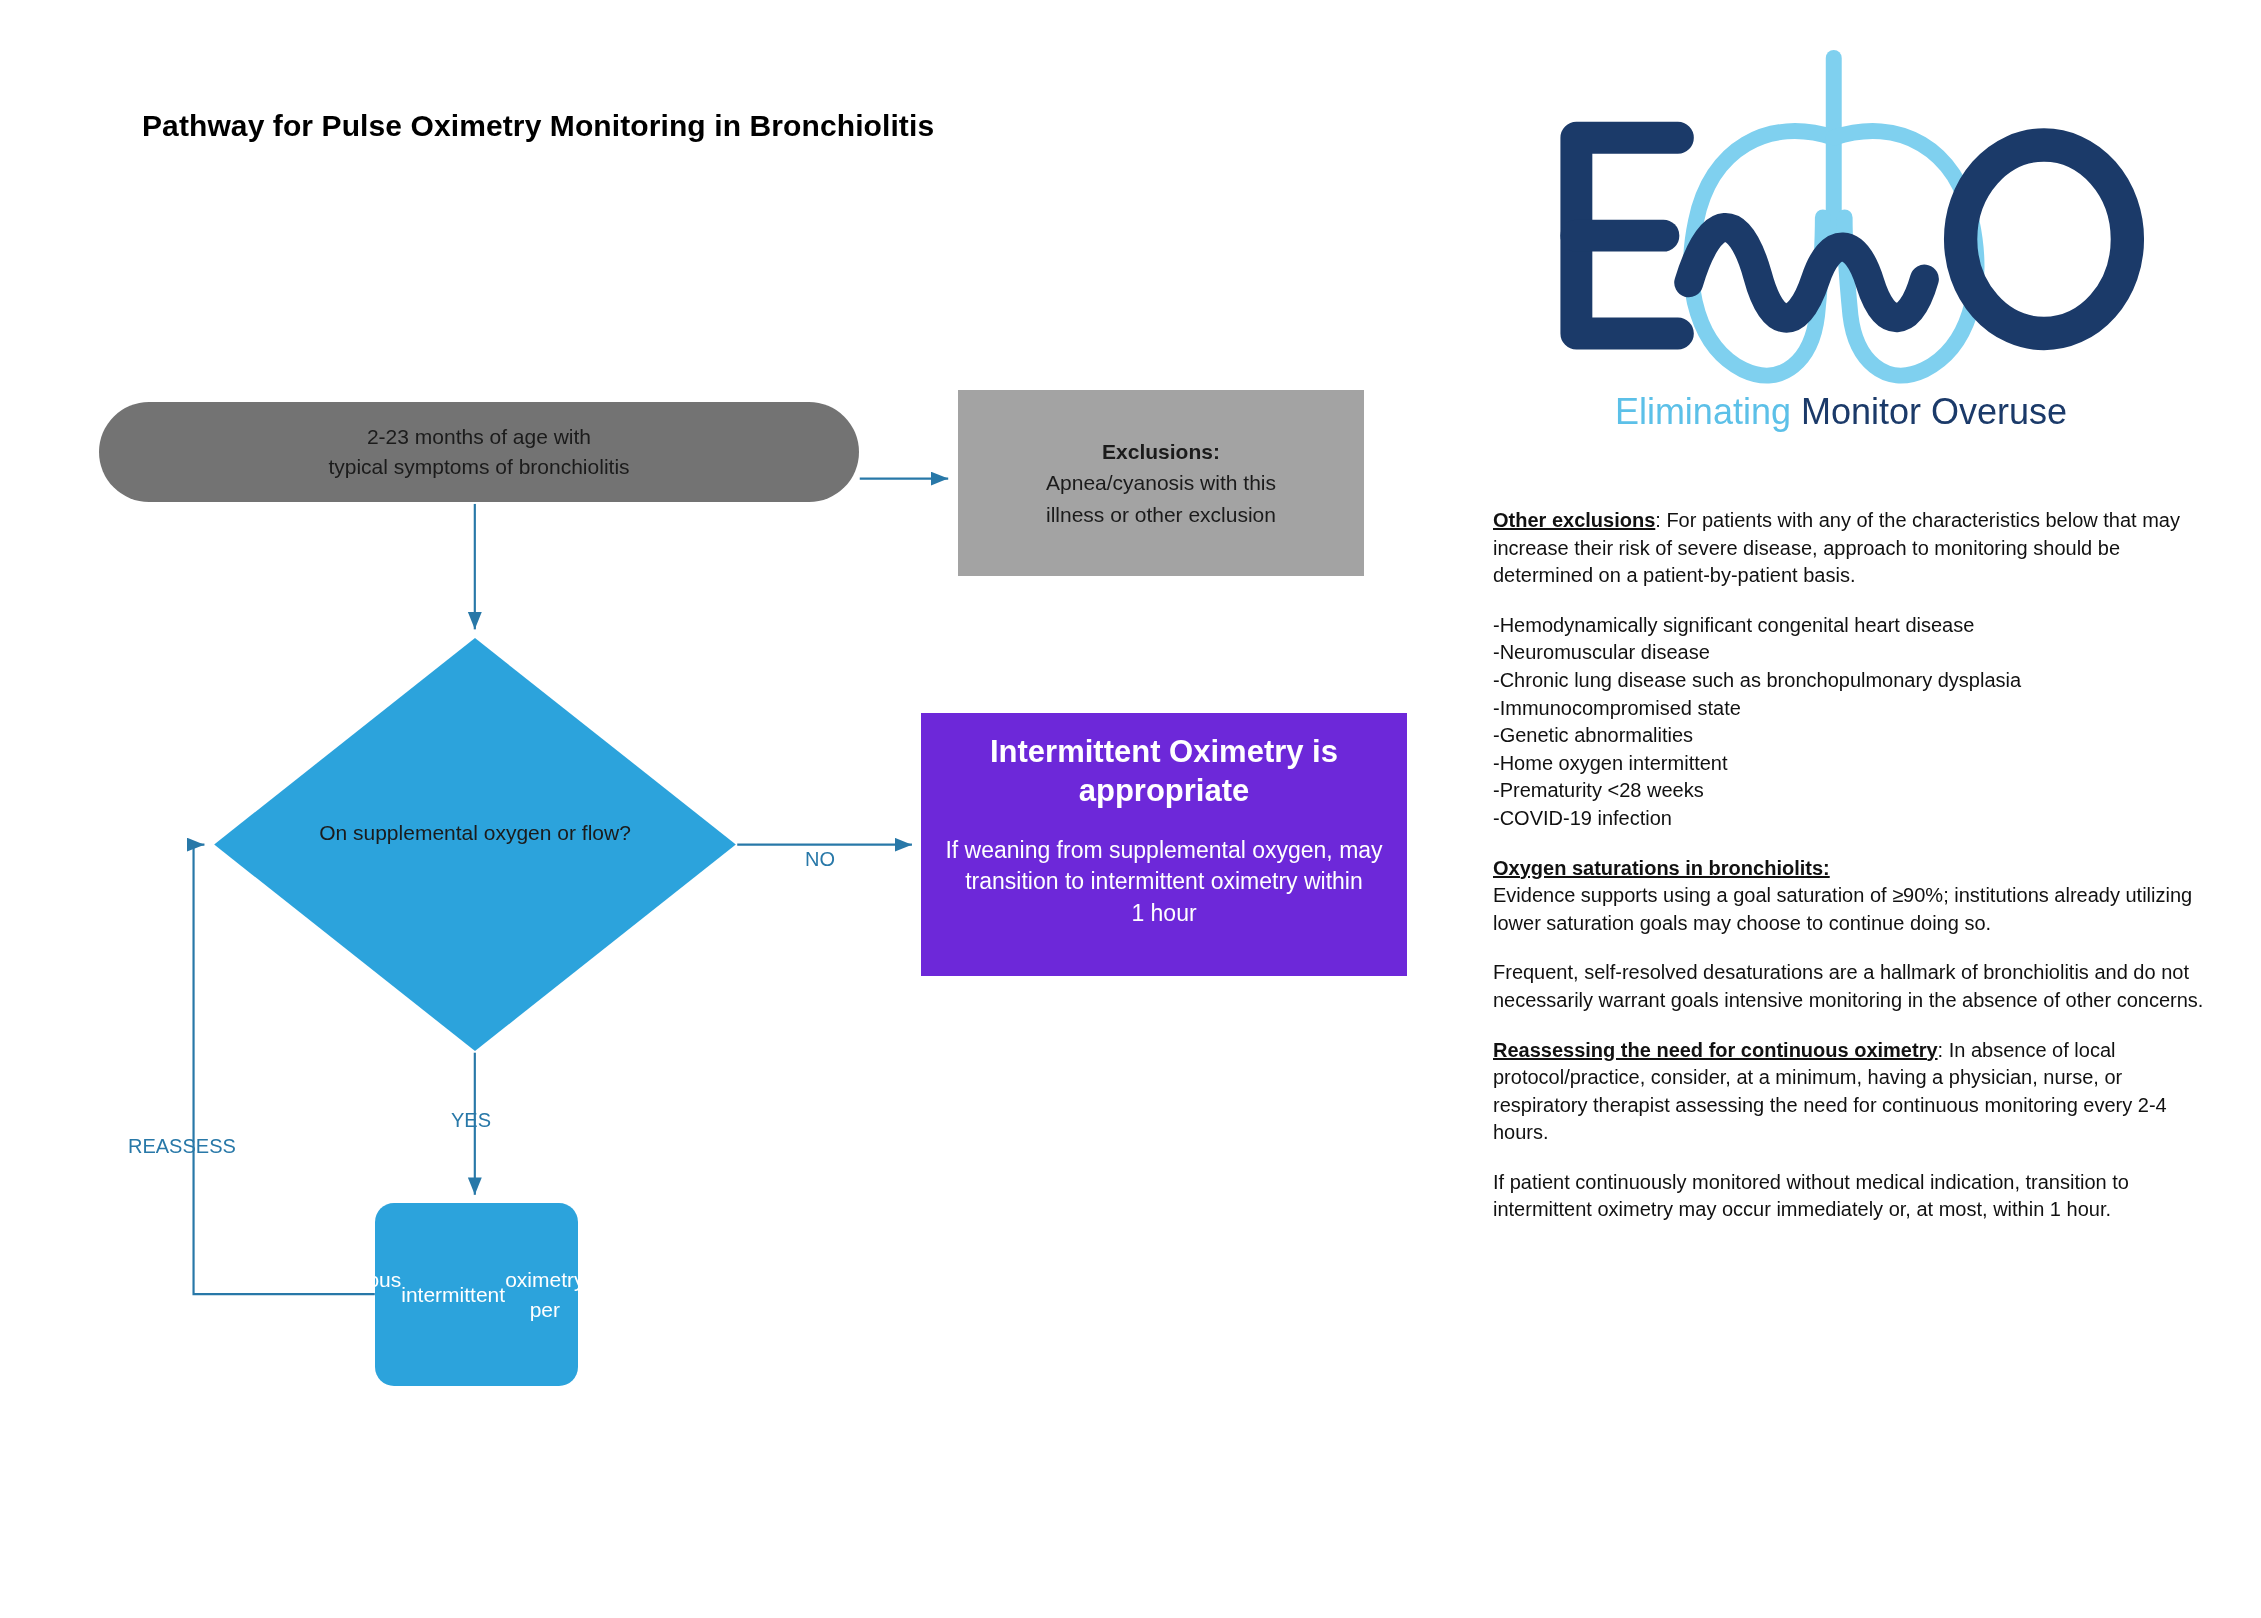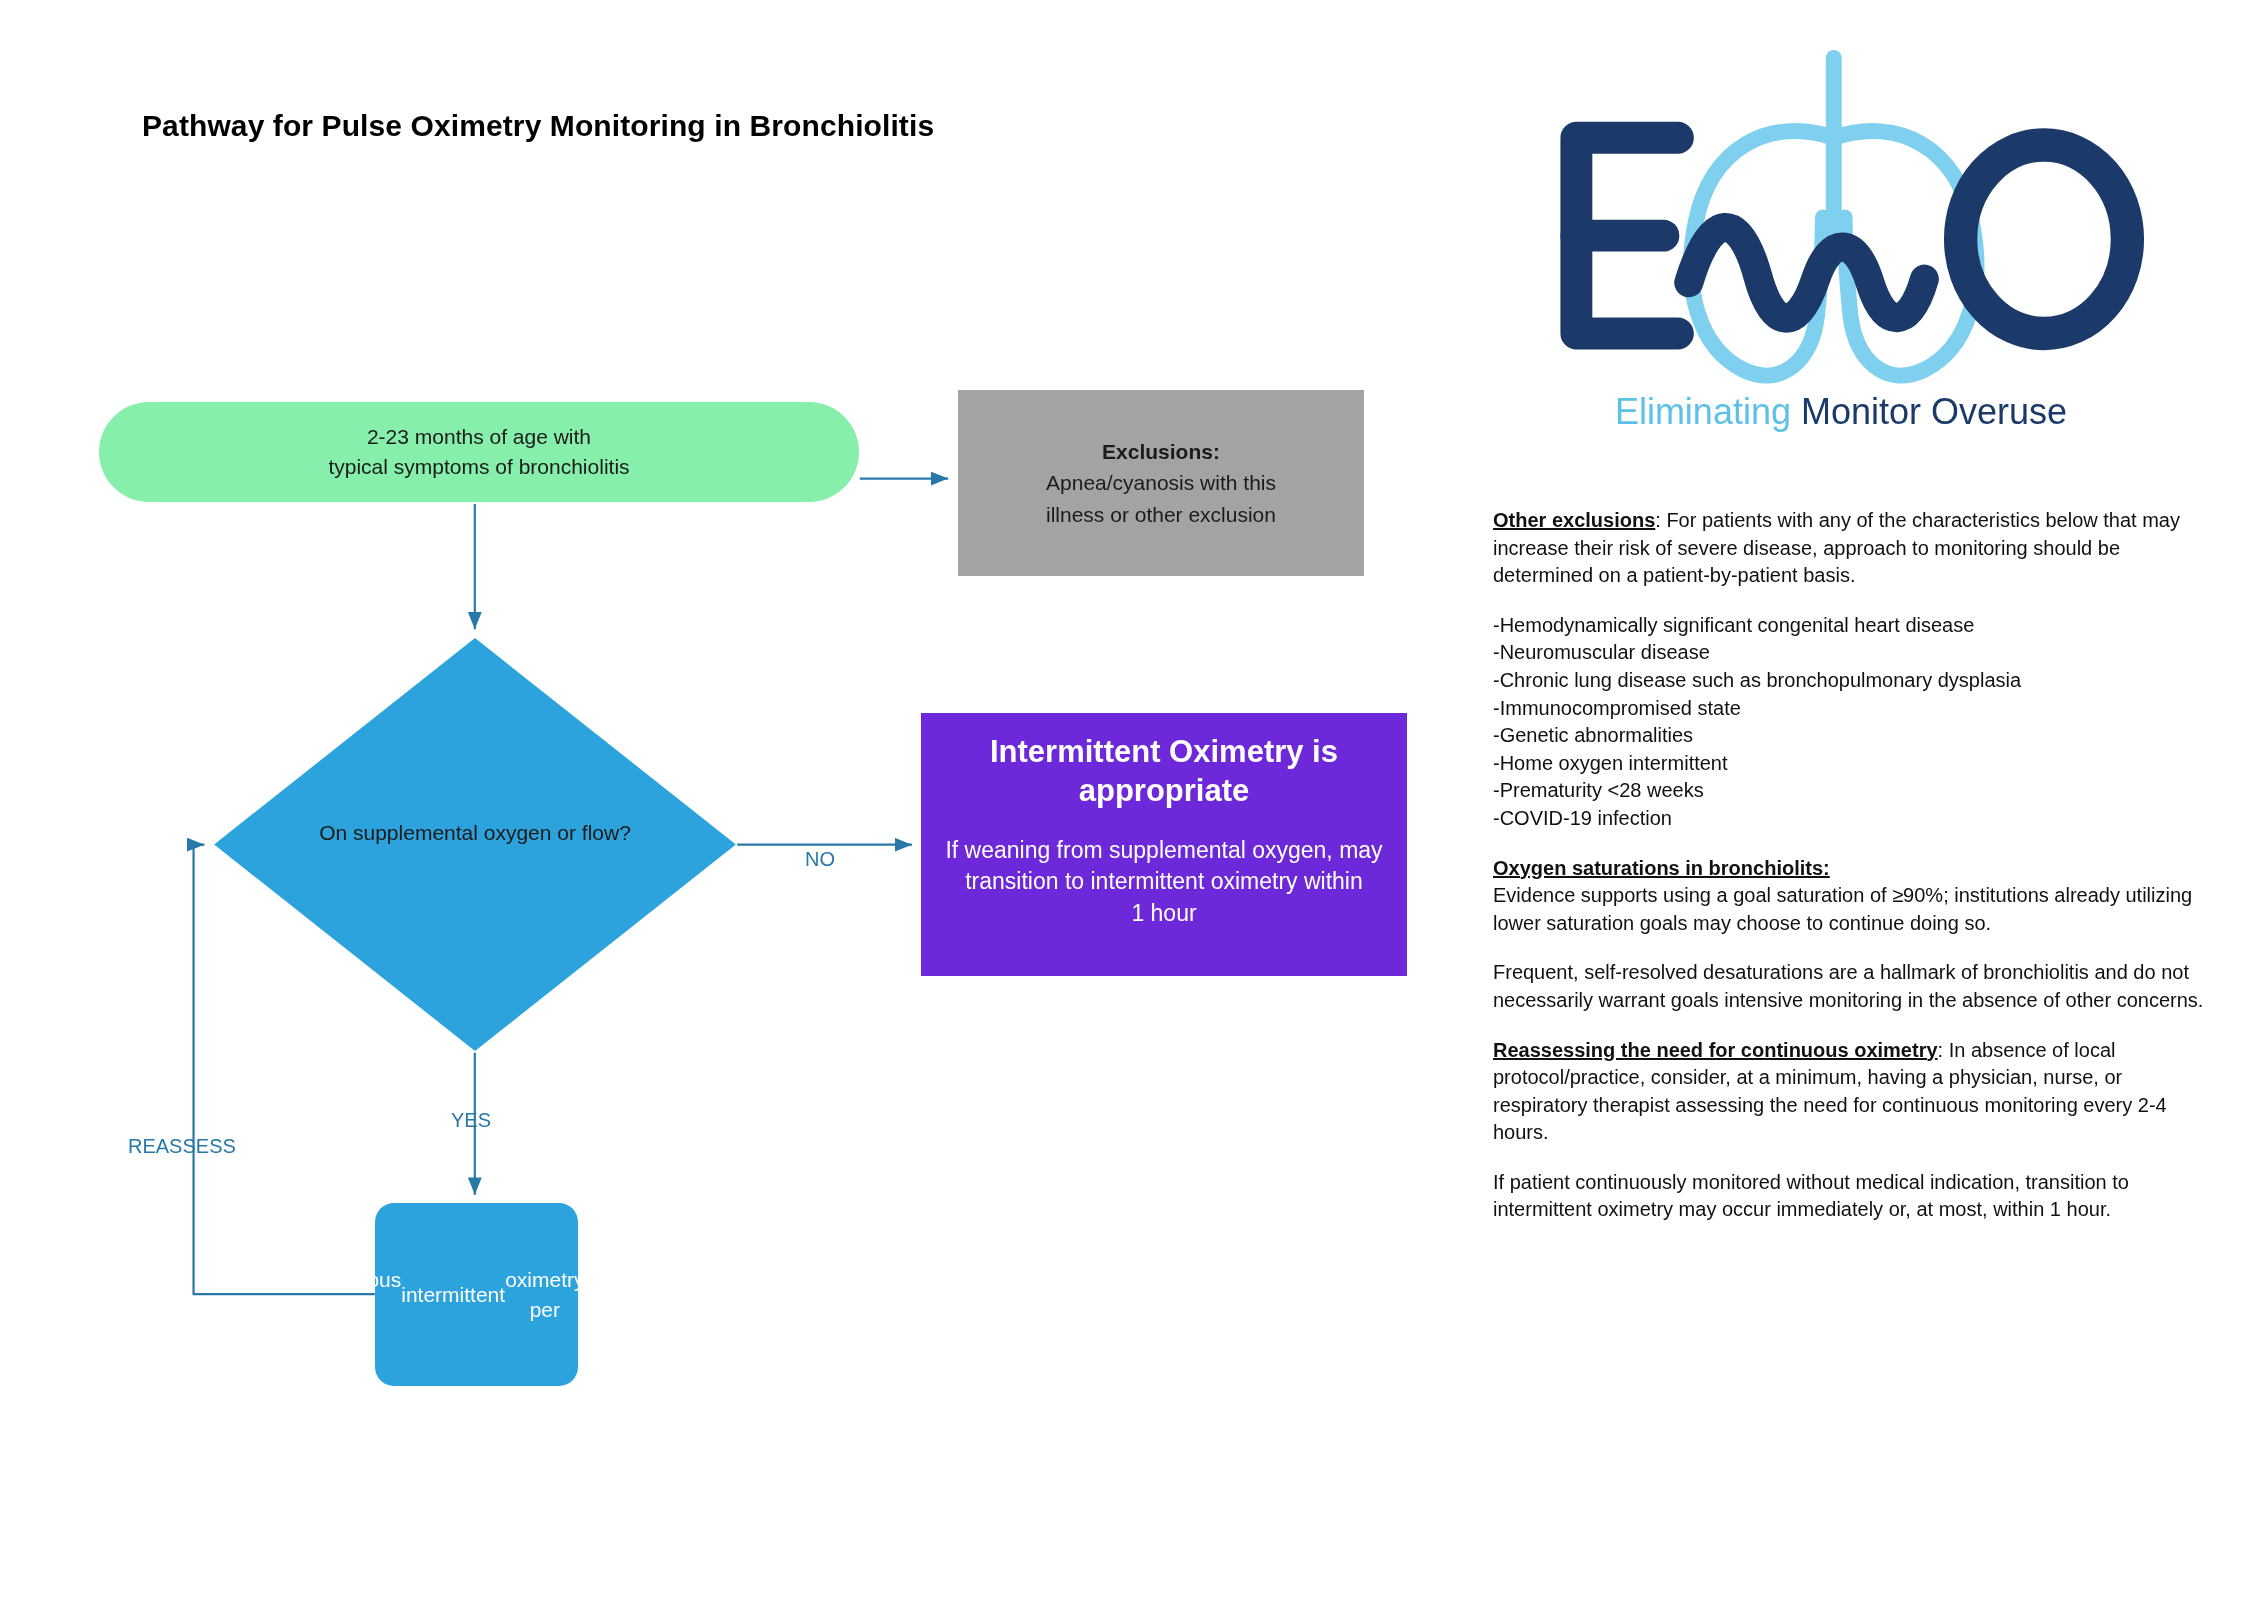--- a/index.html
+++ b/index.html
@@ -35,21 +35,21 @@
     white-space: nowrap;
   }
 
   
   .flow-start {
     position: absolute;
     left: 99px;
     top: 402px;
     width: 760px;
     height: 100px;
-    background: #86efac;
+    background: #737373;
     border-radius: 50px;
     display: flex;
     flex-direction: column;
     align-items: center;
     justify-content: center;
     color: #1b1b1b;
     font-size: 21px;
     line-height: 1.42;
   }
 

